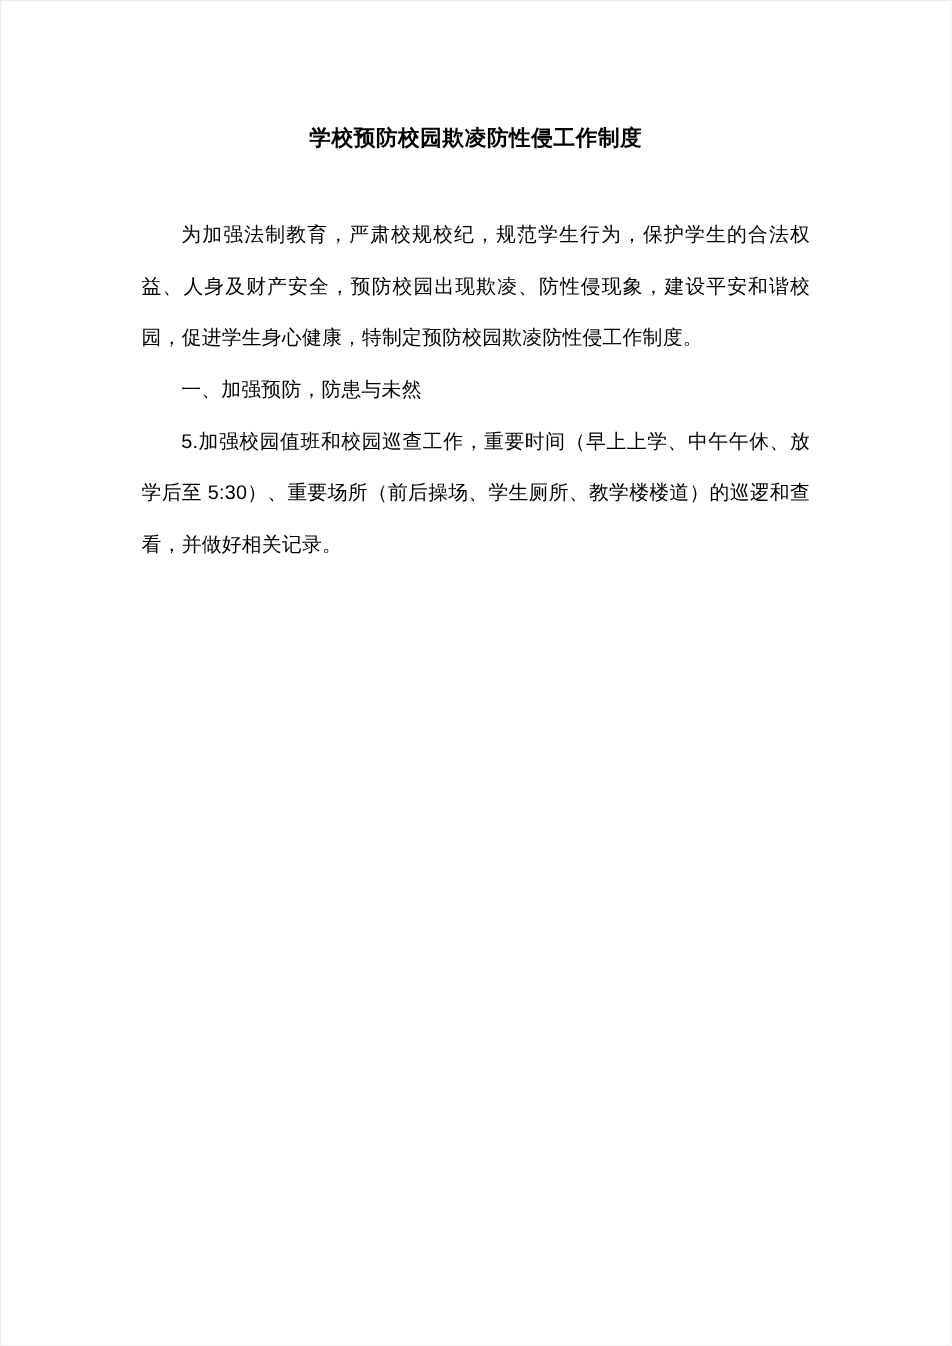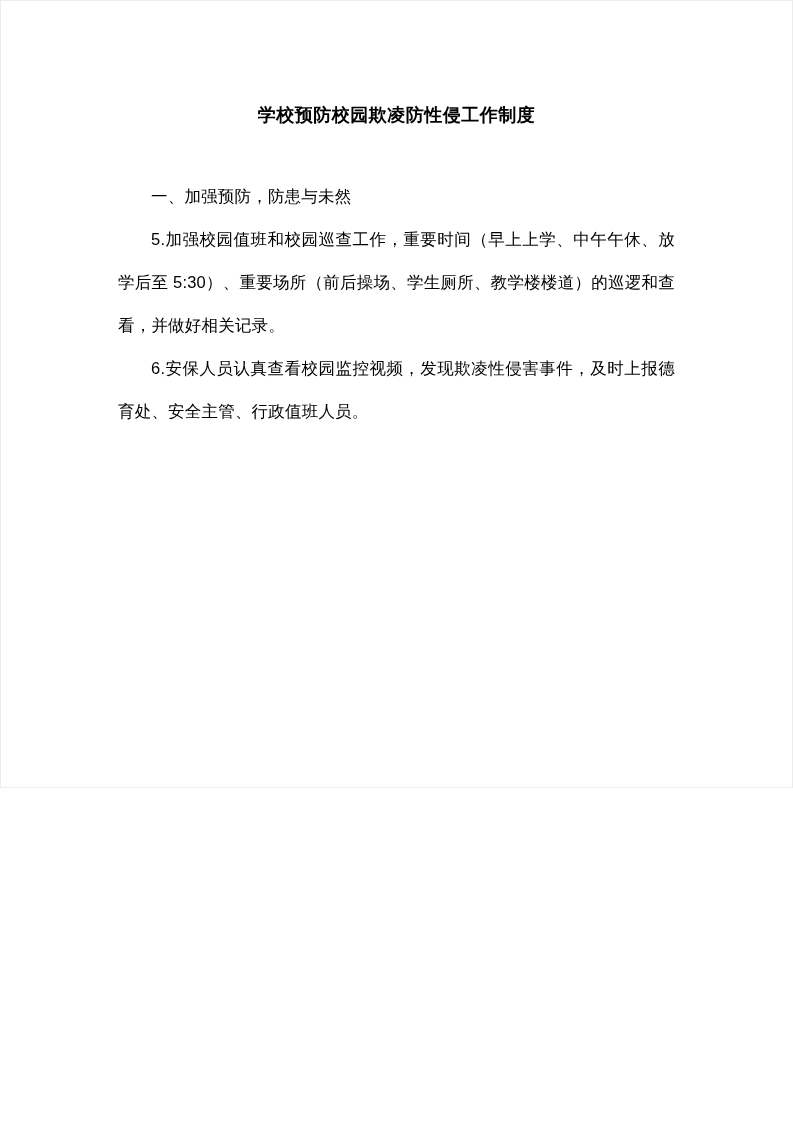--- a/index.html
+++ b/index.html
@@ -11,21 +11,21 @@
     width: 793px;
     height: 1122px;
     font-family: "Liberation Sans", "DejaVu Sans", sans-serif;
     color: #111111;
     position: relative;
     overflow: hidden;
   }
   .page {
     box-sizing: border-box;
     width: 793px;
-    height: 788px;
+    height: 1122px;
     background: #ffffff;
     border: 1px solid #ececec;
     padding: 100px 117px 85px 117px;
   }
   .doc-title {
     margin: 0 0 46px 0;
     font-size: 18px;
     line-height: 28px;
     font-weight: bold;
     text-align: center;
@@ -43,24 +43,24 @@
     letter-spacing: 0.2px;
     word-break: break-all;
   }
 </style>
 </head>
 <body>
 
 <div class="page">
   <h1 class="doc-title">学校预防校园欺凌防性侵工作制度</h1>
 
+  <p class="para">为加强法制教育，严肃校规校纪，规范学生行为，保护学生的合法权益、人身及财产安全，预防校园出现欺凌、防性侵现象，建设平安和谐校园，促进学生身心健康，特制定预防校园欺凌防性侵工作制度。</p>
 
   <p class="para">一、加强预防，防患与未然</p>
 
 
 
 
 
   <p class="para">5.加强校园值班和校园巡查工作，重要时间（早上上学、中午午休、放学后至 5:30）、重要场所（前后操场、学生厕所、教学楼楼道）的巡逻和查看，并做好相关记录。</p>
 
-  <p class="para">6.安保人员认真查看校园监控视频，发现欺凌性侵害事件，及时上报德育处、安全主管、行政值班人员。</p>
 
 </div>
 
 </body></html>

